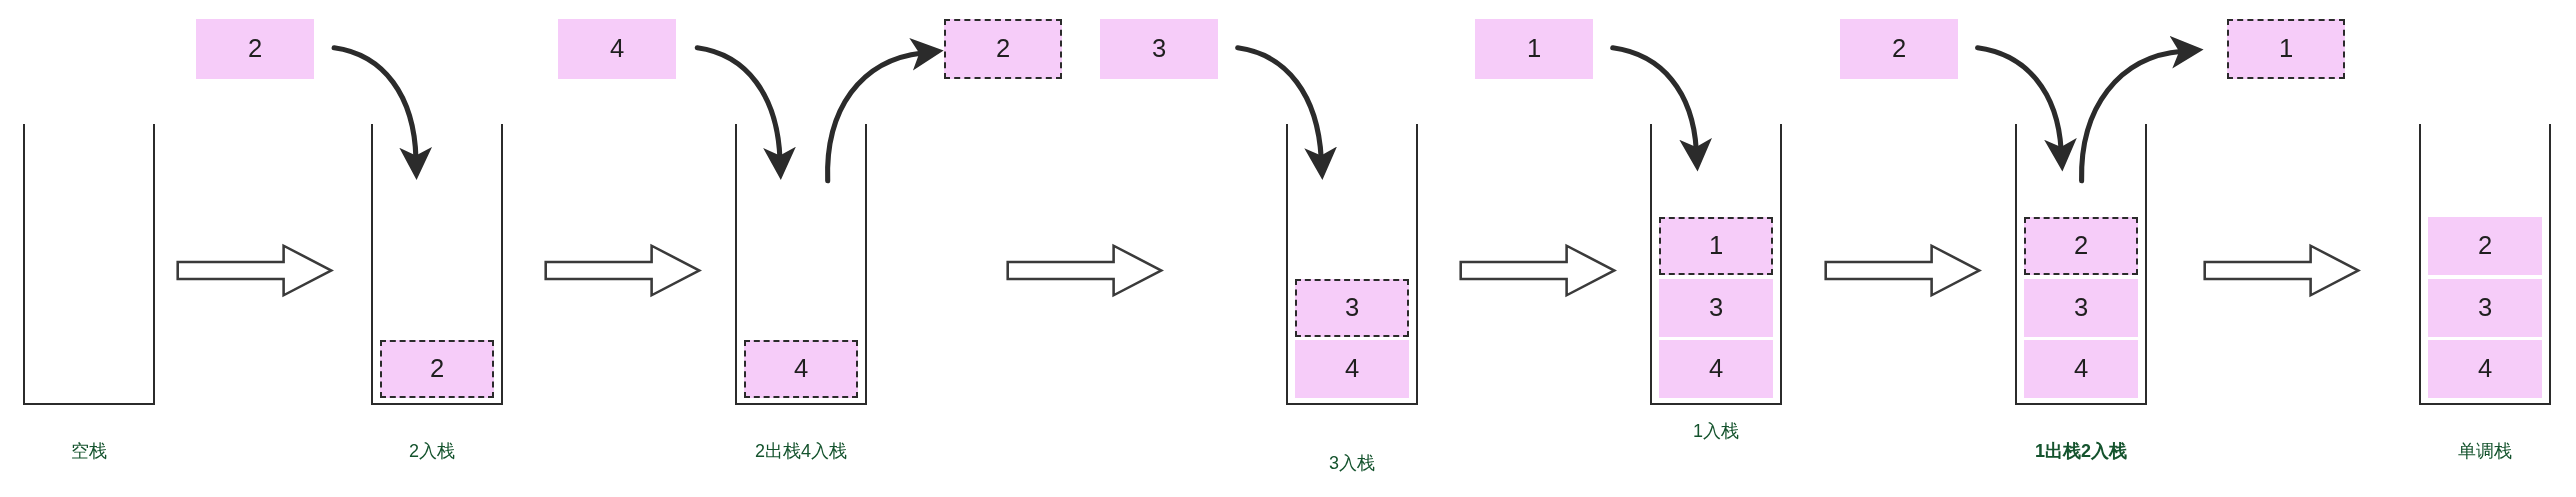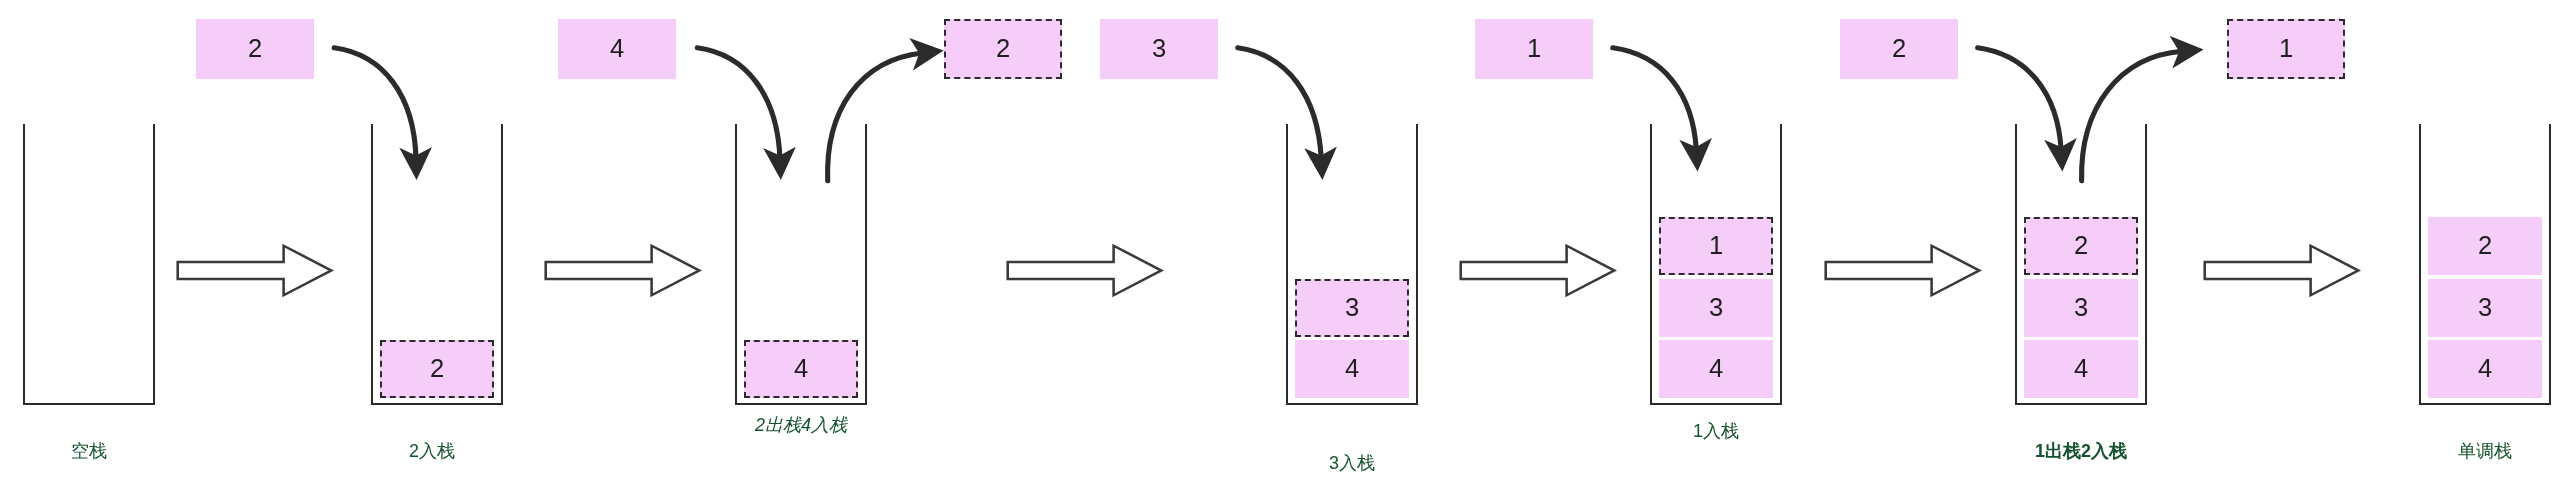--- a/index.html
+++ b/index.html
@@ -118,21 +118,21 @@
   <div class="stage">
     <div class="float-box" style="left:558px;top:19px;">4</div>
 
     <div class="float-box dashed" style="left:944px;top:19px;">2</div>
 
     <div class="stack" style="left:735px;top:124px;width:132px;height:281px;">
       <div class="stack-inner">
         <div class="cell dashed">4</div>
       </div>
     </div>
-    <div class="caption" style="left:718px;top:416px;width:166px;font-style:italic;">2出栈4入栈</div>
+    <div class="caption" style="left:718px;top:442px;width:166px;">2出栈4入栈</div>
   </div>
 
   <div class="big-arrow" style="left:1006px;top:243px;width:158px;height:55px;">
     <svg width="158" height="55" viewBox="0 0 185 64">
       <path d="M2 22 L126 22 L126 3 L182 32 L126 61 L126 42 L2 42 Z" fill="#ffffff" stroke="#3a3a3a" stroke-width="3" stroke-linejoin="miter"></path>
     </svg>
   </div>
 
   <div class="stage">
     <div class="float-box" style="left:1100px;top:19px;">3</div>

